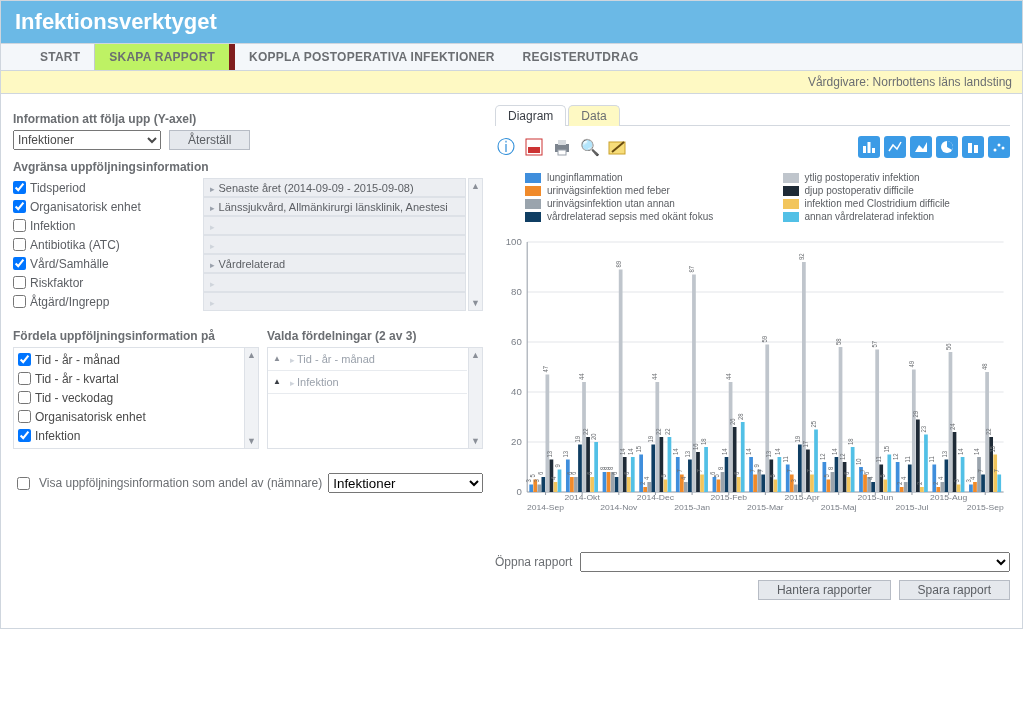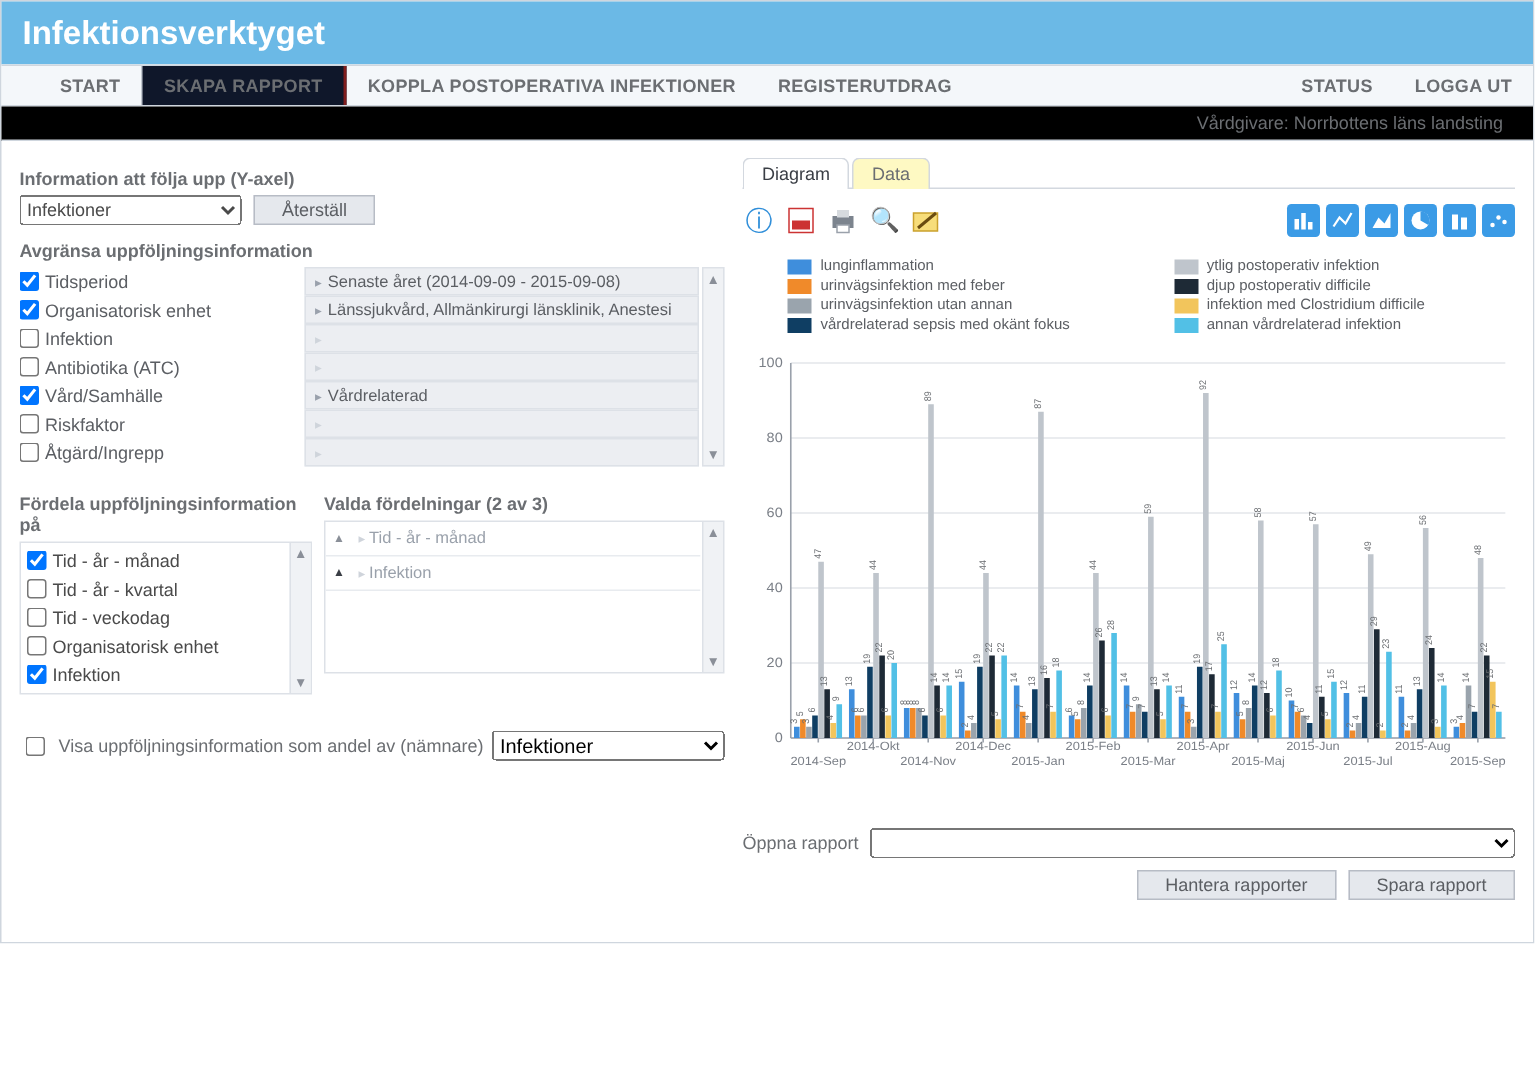--- a/index.html
+++ b/index.html
@@ -1,41 +1,41 @@
 <!DOCTYPE html>
 <html><head>
 <meta charset="utf-8">
 <style>
   html,body{margin:0;padding:0;font-family:Tahoma,Verdana,Arial,sans-serif;font-size:12px;color:#4a4a4a;background:#fff}
   .window{width:1023px;border:1px solid #cfd6de;box-sizing:border-box}
   .title-bar{background:#6bb9e6;color:#fff;font-size:22px;font-weight:bold;padding:8px 14px}
   .menu-bar{background:#f4f7fa;border-top:1px solid #cfd6de;border-bottom:1px solid #cfd6de;display:flex;align-items:center}
   .menu-item{padding:6px 14px;color:#6b6e72;font-weight:bold;letter-spacing:0.02em;cursor:pointer}
-  .menu-item.active{background:#0f172a;border-left:1px solid #c3c9d1;border-right:2px solid #7f1d1d}
+  .menu-item.active{background:#bef264;border-left:1px solid #c3c9d1;border-right:6px solid #7f1d1d}
   .menu-spacer{flex:1}
-  .subbar{background:#000000;border-bottom:1px solid #cfd6de;text-align:right;padding:4px 20px;color:#6b6e72}
+  .subbar{background:#fef9c3;border-bottom:1px solid #cfd6de;text-align:right;padding:4px 10px;color:#6b6e72}
   .content{display:flex;padding:10px 12px 16px 12px;gap:12px}
   .left-col{width:470px}
   .right-col{flex:1;min-width:0}
   h4.section{margin:8px 0 4px 0;font-size:12px;color:#6b6e72;font-weight:bold}
   .inline-row{display:flex;gap:8px;align-items:center;margin-bottom:10px}
   select.combo{width:148px;height:20px;font-size:12px;color:#4a4a4a}
   .btn{background:#e5e8ed;border:1px solid #b7bcc5;color:#5b5e63;padding:2px 18px;cursor:pointer;font-size:12px}
   .filter-grid{display:flex}
   .filter-labels{width:190px}
   .filter-values{flex:1;position:relative}
   .check-row{display:flex;align-items:center;gap:4px;height:19px}
   .check-row input{margin:0}
   .filter-val{height:19px;line-height:18px;background:#eceef2;border:1px solid #dde1e7;padding:0 6px;margin-bottom:0;font-size:11px;color:#5b5e63;box-sizing:border-box;white-space:nowrap;overflow:hidden;text-overflow:ellipsis}
   .filter-val::before{content:"▸";color:#9aa1ac;margin-right:4px;font-size:9px}
   .filter-val.empty::before{content:"▸";color:#cfd4db}
   .filter-values-scroll{position:absolute;right:0;top:0;bottom:0;width:15px;background:#f0f2f5;border:1px solid #dde1e7;display:flex;flex-direction:column;align-items:center;justify-content:space-between;box-sizing:border-box;padding:2px 0;color:#8a8f98;font-size:9px}
   .split-row{display:flex;gap:8px;margin-top:10px}
   .split-col{display:flex;flex-direction:column}
-  .split-col.left{width:195px}
+  .split-col.left{width:246px}
   .split-col.right{flex:1}
   .scrollbox{border:1px solid #dde1e7;height:100px;overflow:hidden;position:relative}
   .scrollbox-inner{position:absolute;inset:0 15px 0 0;overflow:hidden}
   .scrollbox .scrollbar{position:absolute;right:0;top:0;bottom:0;width:14px;background:#f0f2f5;border-left:1px solid #dde1e7;display:flex;flex-direction:column;align-items:center;justify-content:space-between;padding:2px 0;box-sizing:border-box;color:#8a8f98;font-size:9px}
   .sel-list{display:flex;flex-direction:column}
   .sel-item{height:22px;line-height:22px;border-bottom:1px solid #e8ebef;display:flex;align-items:center}
   .sel-item .arrows{width:18px;display:flex;align-items:center;justify-content:center;font-size:8px;color:#8a8f98}
   .sel-item .arrows.dark{color:#3a3e45}
   .sel-item .lbl{flex:1;color:#9aa1ab;font-size:11px;padding-left:4px}
   .sel-item .lbl::before{content:"▸ ";font-size:9px;color:#cfd4db}
@@ -69,24 +69,20 @@
   <div class="title-bar">Infektionsverktyget</div>
 
   <div class="menu-bar">
     <div id="menu-left" style="display: flex; margin-left: 25px;">
         <div class="menu-item">START</div>
         <div class="menu-item active">SKAPA RAPPORT</div>
         <div class="menu-item">KOPPLA POSTOPERATIVA INFEKTIONER</div>
         <div class="menu-item">REGISTERUTDRAG</div>
       </div>
     <div class="menu-spacer"></div>
-    <div id="menu-right" style="display:flex">
-        <div class="menu-item">STATUS</div>
-        <div class="menu-item">LOGGA UT</div>
-      </div>
   </div>
 
   <div class="subbar">Vårdgivare: Norrbottens läns landsting</div>
 
   <div class="content">
 
     <div class="left-col">
       <h4 class="section">Information att följa upp (Y-axel)</h4>
       <div class="inline-row">
         <select class="combo">

